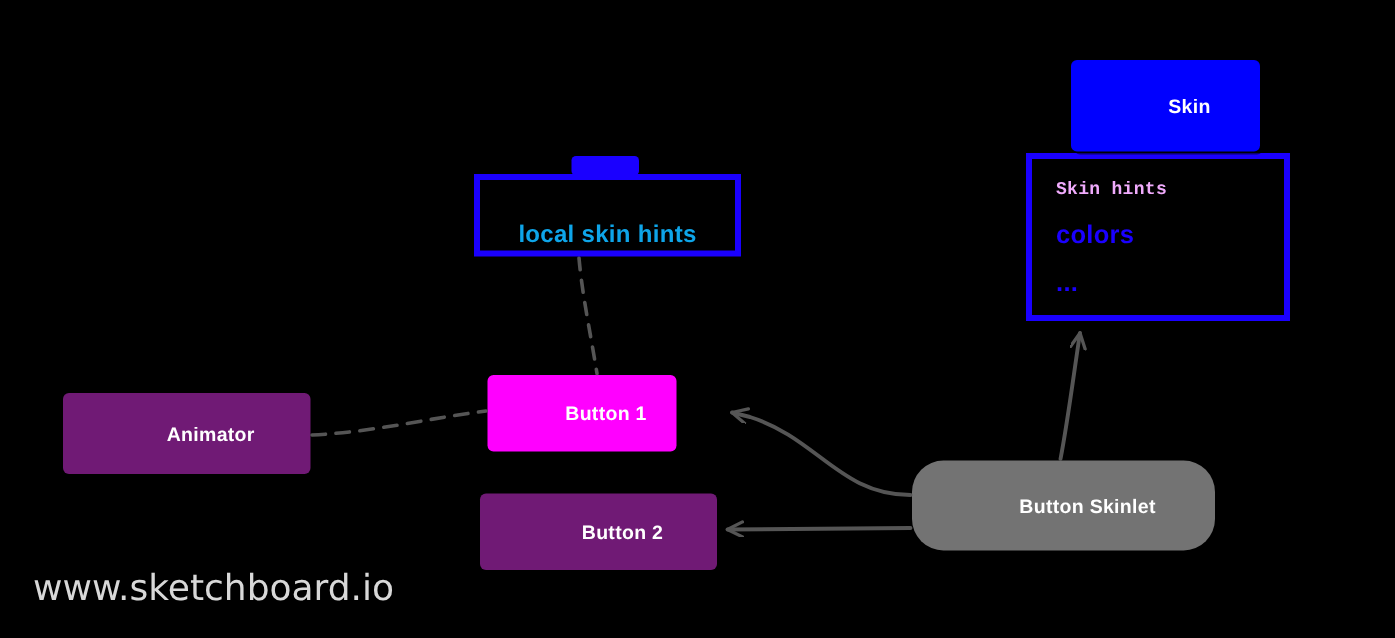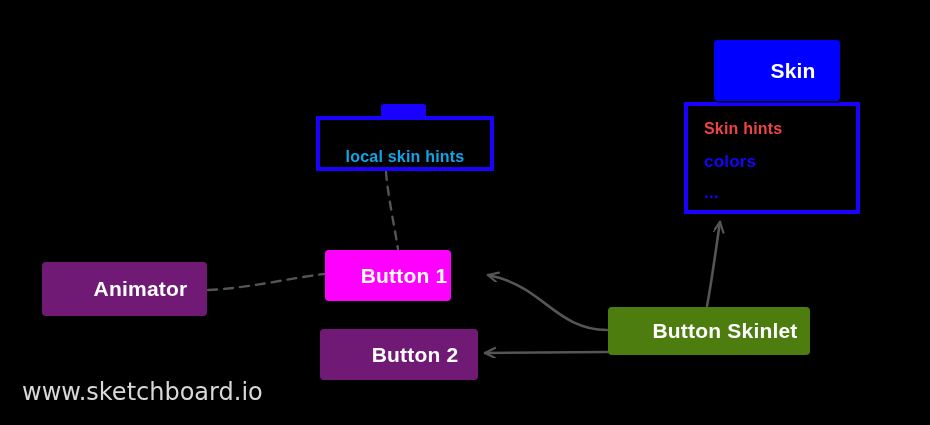--- a/index.html
+++ b/index.html
@@ -23,43 +23,44 @@
     align-items: center;
     justify-content: center;
     font-weight: bold;
     letter-spacing: 0.2px;
   }
 
   
   .solid-node {
     border-radius: 4px;
     color: #ffffff;
-    font-size: 21px;
+    font-size: 13px;
     box-shadow: 2px 2px 0 rgba(0,0,0,0.55);
     padding-left: 32px;
   }
   .node-animator {
     left: 42px; top: 262px;
     width: 165px; height: 54px;
     background: #701a75;
   }
   .node-button1 {
     left: 325px; top: 250px;
     width: 126px; height: 51px;
     background: #ff00ff;
   }
   .node-button2 {
     left: 320px; top: 329px;
     width: 158px; height: 51px;
     background: #701a75;
   }
   .node-skinlet {
     left: 608px; top: 307px;
-    width: 202px; height: 48px;
-    background: #4d7c0f;
+    width: 202px; height: 60px;
+    background: #737373;
+    border-radius: 21px;
   }
   .node-skin {
     left: 714px; top: 40px;
     width: 126px; height: 61px;
     background: #0000ff;
     z-index: 6;
   }
 
   
   .frame-node {
@@ -92,25 +93,26 @@
   }
 
   .node-skinhints {
     left: 684px; top: 102px;
     width: 176px; height: 112px;
     display: block;
     padding: 14px 0 0 16px;
     z-index: 5;
   }
   .skinhints-title {
-    font-size: 16px;
+    font-size: 12px;
     font-weight: bold;
-    color: #ef4444;
+    color: #f0abfc;
     line-height: 1.1;
     margin-bottom: 8px;
+    font-family: Liberation Mono, monospace;
   }
   .skinhints-item {
     font-size: 17px;
     font-weight: bold;
     color: #1a00ff;
     line-height: 1.85;
   }
 
   
   #connectors {

